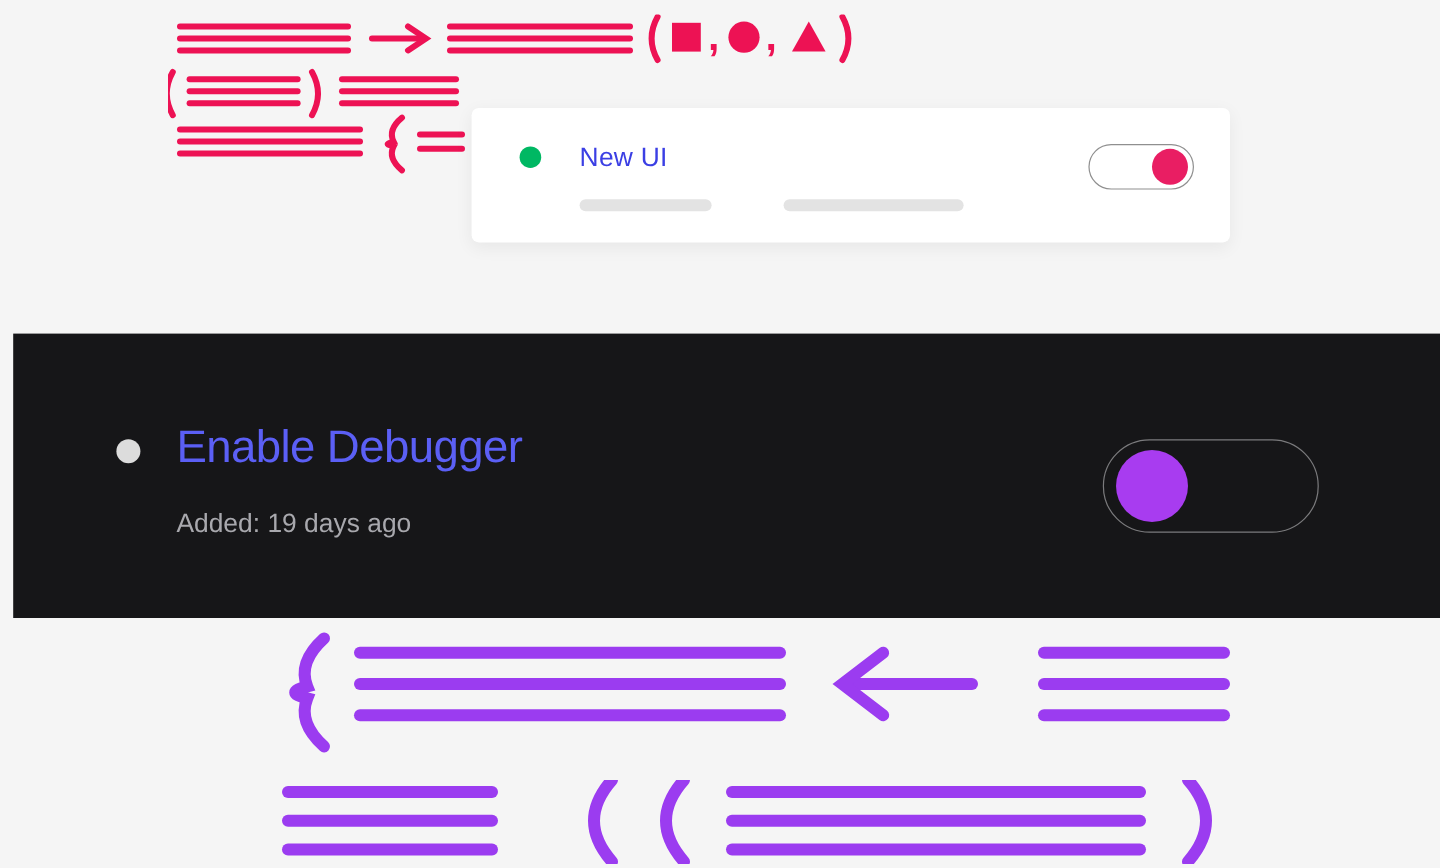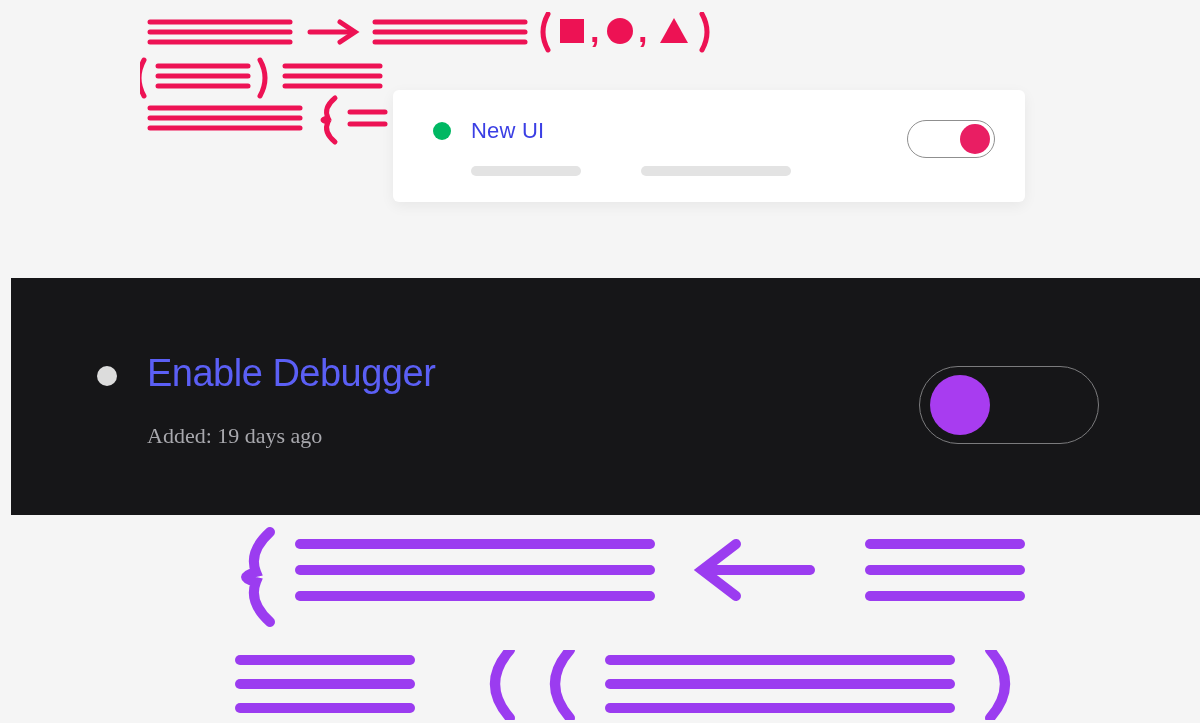--- a/index.html
+++ b/index.html
@@ -38,21 +38,21 @@
     }
     .card-small .status-dot {
       width: 18px;
       height: 18px;
       border-radius: 50%;
       background: #00b863;
       margin-top: 4px;
       flex: 0 0 auto;
     }
     .card-small .content {
-      margin-left: 20px;
+      margin-left: 32px;
       flex: 1;
     }
     .card-small .title {
       font-size: 22px;
       font-weight: 400;
       color: #3b3fe4;
       letter-spacing: 0.2px;
     }
     .card-small .meta {
       display: flex;
@@ -112,21 +112,20 @@
     .card-dark .title {
       font-size: 38px;
       font-weight: 400;
       color: #5b5ff5;
       letter-spacing: -0.5px;
     }
     .card-dark .meta {
       display: flex;
       gap: 60px;
       margin-top: 28px;
-      font-family: Liberation Serif, serif;
     }
     .card-dark .meta span {
       font-size: 22px;
       color: #a8a8ad;
       font-weight: 300;
     }
     .card-dark .toggle {
       width: 180px;
       height: 78px;
       border: 1.5px solid #7b7b7d;

